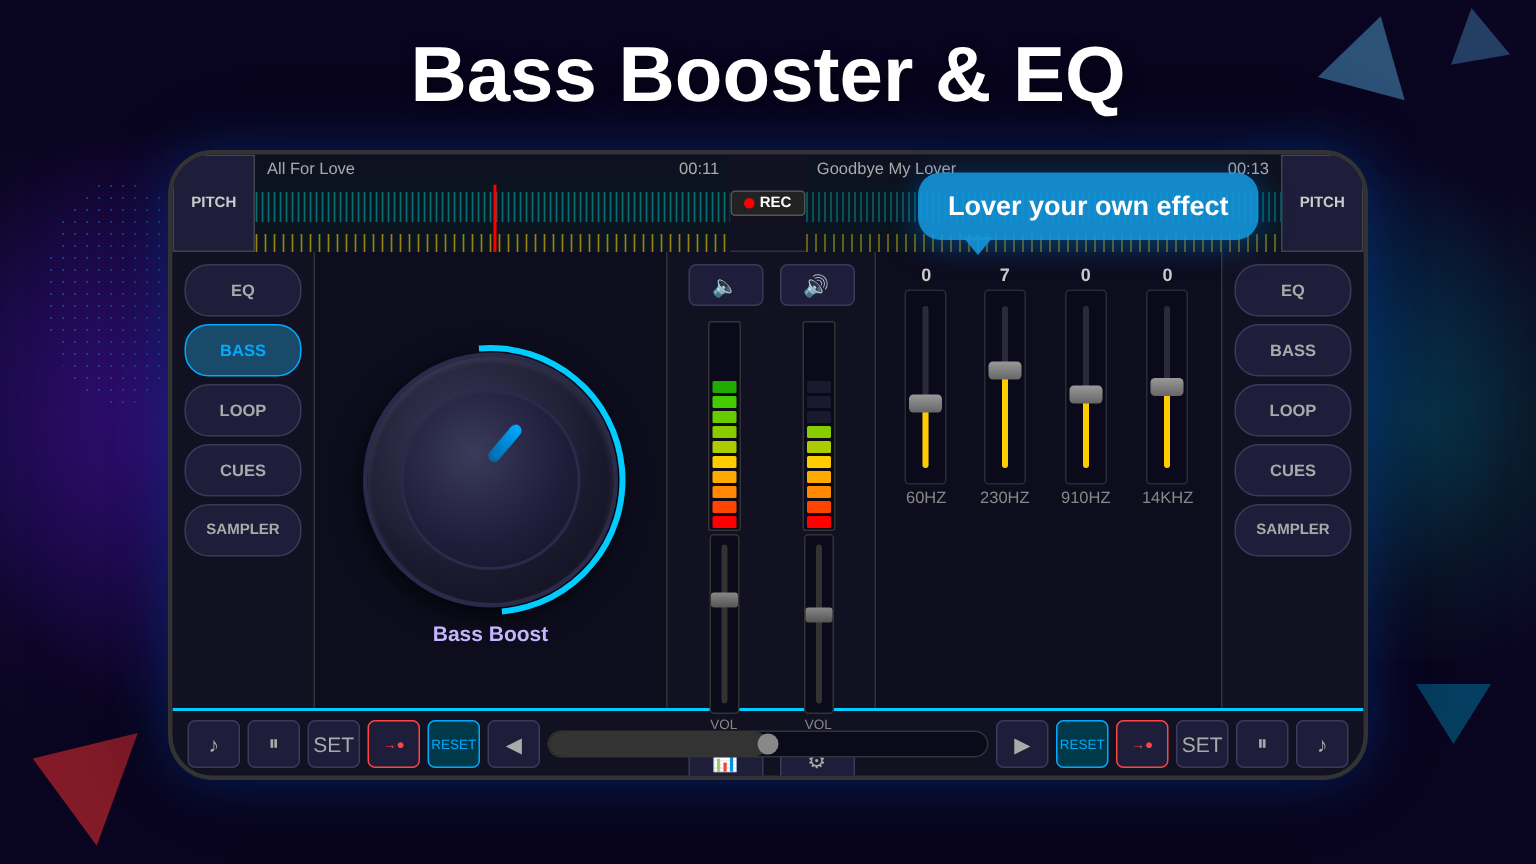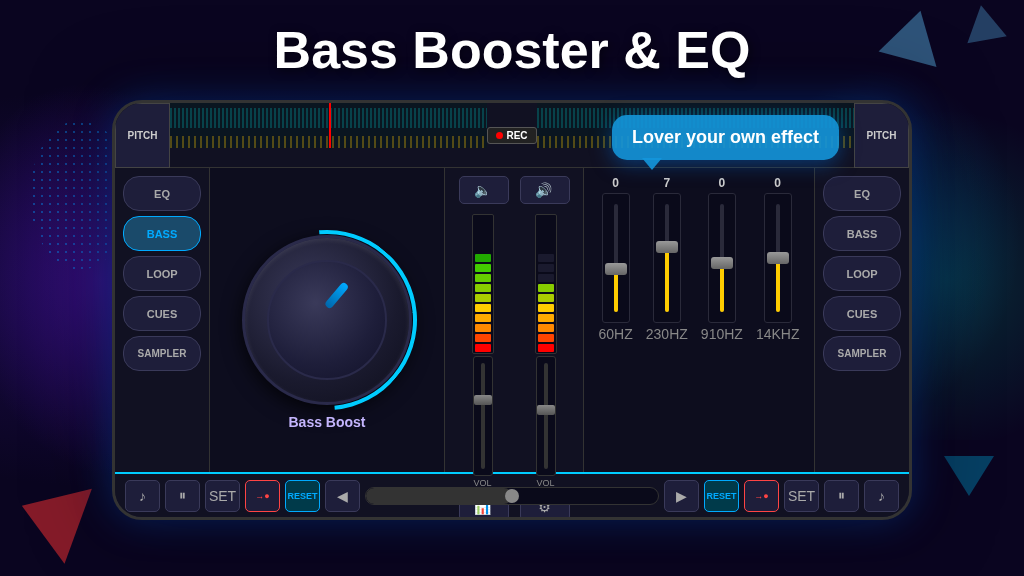--- a/index.html
+++ b/index.html
@@ -486,21 +486,21 @@
       position: absolute;
       width: 22px;
       height: 12px;
       background: linear-gradient(180deg, #999, #666);
       border-radius: 3px;
       left: -9px;
       cursor: grab;
     }
 
     .eq-freq-label {
-      font-size: 14px;
+      font-size: 11px;
       color: #888;
       text-align: center;
       white-space: nowrap;
     }
 
     
     .right-panel {
       width: 95px;
       background: #111122;
       border-left: 1px solid #333;
@@ -541,21 +541,21 @@
       border-color: #f44;
       color: #f44;
       font-size: 9px;
       font-weight: bold;
     }
     .transport-btn.cyan-accent {
       background: #003a4a;
       border-color: #0af;
       color: #0af;
       font-size: 9px;
-      font-weight: bold;
+      font-weight: normal;
     }
 
     .progress-bar-container {
       flex: 1;
       height: 18px;
       background: #0a0a1a;
       border: 1px solid #333;
       border-radius: 9px;
       position: relative;
       overflow: hidden;
@@ -635,33 +635,41 @@
 <div class="tooltip-bubble">
   <span>Lover your own effect</span>
 </div>
 
 <div class="phone-frame">
 
   <div class="waveform-header">
     <div class="pitch-btn">PITCH</div>
 
     <div class="waveform-section">
+      <div class="waveform-top-bar">
+        <span>All For Love</span>
+        <span>00:11</span>
+      </div>
       <div class="waveform-visual">
         <div class="waveform-cyan"></div>
         <div class="waveform-yellow"></div>
         <div class="playhead"></div>
       </div>
     </div>
 
     <div class="rec-btn">
       <div class="rec-dot"></div>
       <span>REC</span>
     </div>
 
     <div class="waveform-section">
+      <div class="waveform-top-bar">
+        <span>Goodbye My Lover</span>
+        <span>00:13</span>
+      </div>
       <div class="waveform-visual">
         <div class="waveform-cyan"></div>
         <div class="waveform-yellow"></div>
       </div>
     </div>
 
     <div class="pitch-btn">PITCH</div>
   </div>
 
   <div class="main-content">

